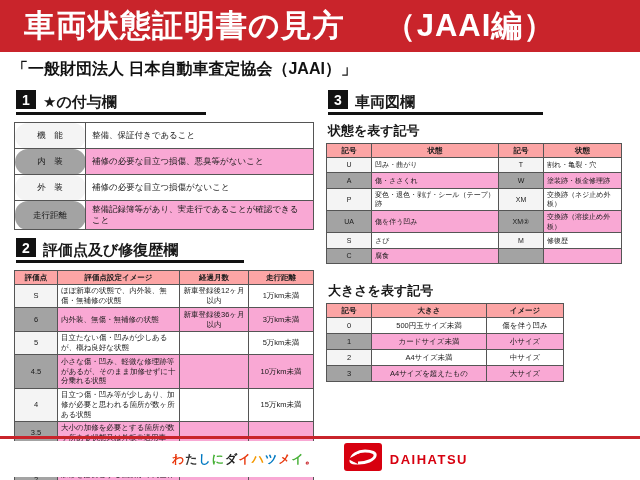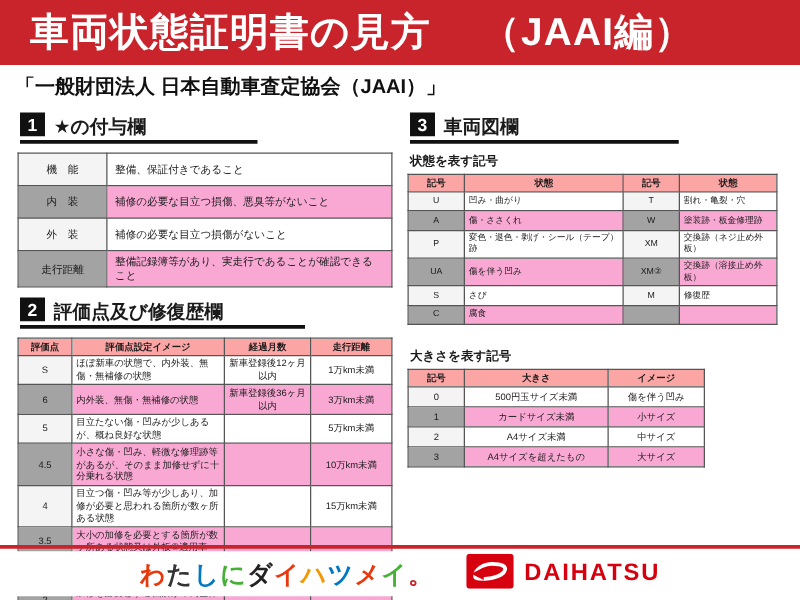--- a/index.html
+++ b/index.html
@@ -24,46 +24,46 @@
   
   table{border-collapse:collapse;width:100%;table-layout:fixed;}
   td,th{border:1px solid #555;font-size:7.5px;padding:1.5px 3px;line-height:1.3;
         overflow:hidden;vertical-align:middle;}
   th{background:#fca5a5;font-weight:bold;text-align:center;}
   td.key{text-align:center;background:#f4f4f4;}
   tbody tr.alt td{background:#f9a8d4;}
   tbody tr.alt td.key{background:#a3a3a3;}
   
   #star-table td{height:19px;font-size:8.5px;padding:3px 6px;}
-  #star-table td.key{width:58px;font-size:8.5px;}
+  #star-table td.key{width:58px;font-size:8.5px;border-radius:13px;}
   
   #eval-table th:nth-child(1){width:36px;}
   #eval-table th:nth-child(3){width:62px;}
   #eval-table th:nth-child(4){width:58px;}
   #eval-table td:nth-child(3),#eval-table td:nth-child(4){text-align:center;}
   #eval-table td{height:13px;}
   
-  .tbl-label{font-weight:bold;font-size:10px;margin:2px 0 3px 2px;}
+  .tbl-label{font-weight:bold;font-size:13px;margin:2px 0 3px 2px;}
   #state-table{width:296px;}
   #state-table th:nth-child(1),#state-table th:nth-child(3){width:38px;}
   #state-table th:nth-child(2){width:120px;}
   #state-table td{height:11.5px;font-size:7px;}
   
   #size-table{width:238px;}
   #size-table th:nth-child(1){width:38px;}
   #size-table th:nth-child(2){width:108px;}
   #size-table td{height:12px;text-align:center;}
   .size-gap{height:16px;}
   
   .redline{position:absolute;left:0;right:0;bottom:41px;height:3px;background:#c9242b;}
   .footer{position:absolute;left:0;right:0;bottom:3px;height:36px;display:flex;
           align-items:center;justify-content:center;gap:26px;background:#fff;}
-  .slogan{font-weight:bold;font-size:20px;letter-spacing:1px;white-space:nowrap;}
+  .slogan{font-weight:bold;font-size:12px;letter-spacing:1px;white-space:nowrap;}
   .brand{display:flex;align-items:center;gap:8px;}
-  .brand-name{color:#d7000f;font-weight:bold;font-size:19px;letter-spacing:1.5px;}
+  .brand-name{color:#d7000f;font-weight:bold;font-size:13px;letter-spacing:1.5px;}
 </style>
 </head>
 <body>
 
 <div class="page">
 
   <header class="banner">
     <span>車両状態証明書の見方</span>
     <span class="edition">（JAAI編）</span>
   </header>

